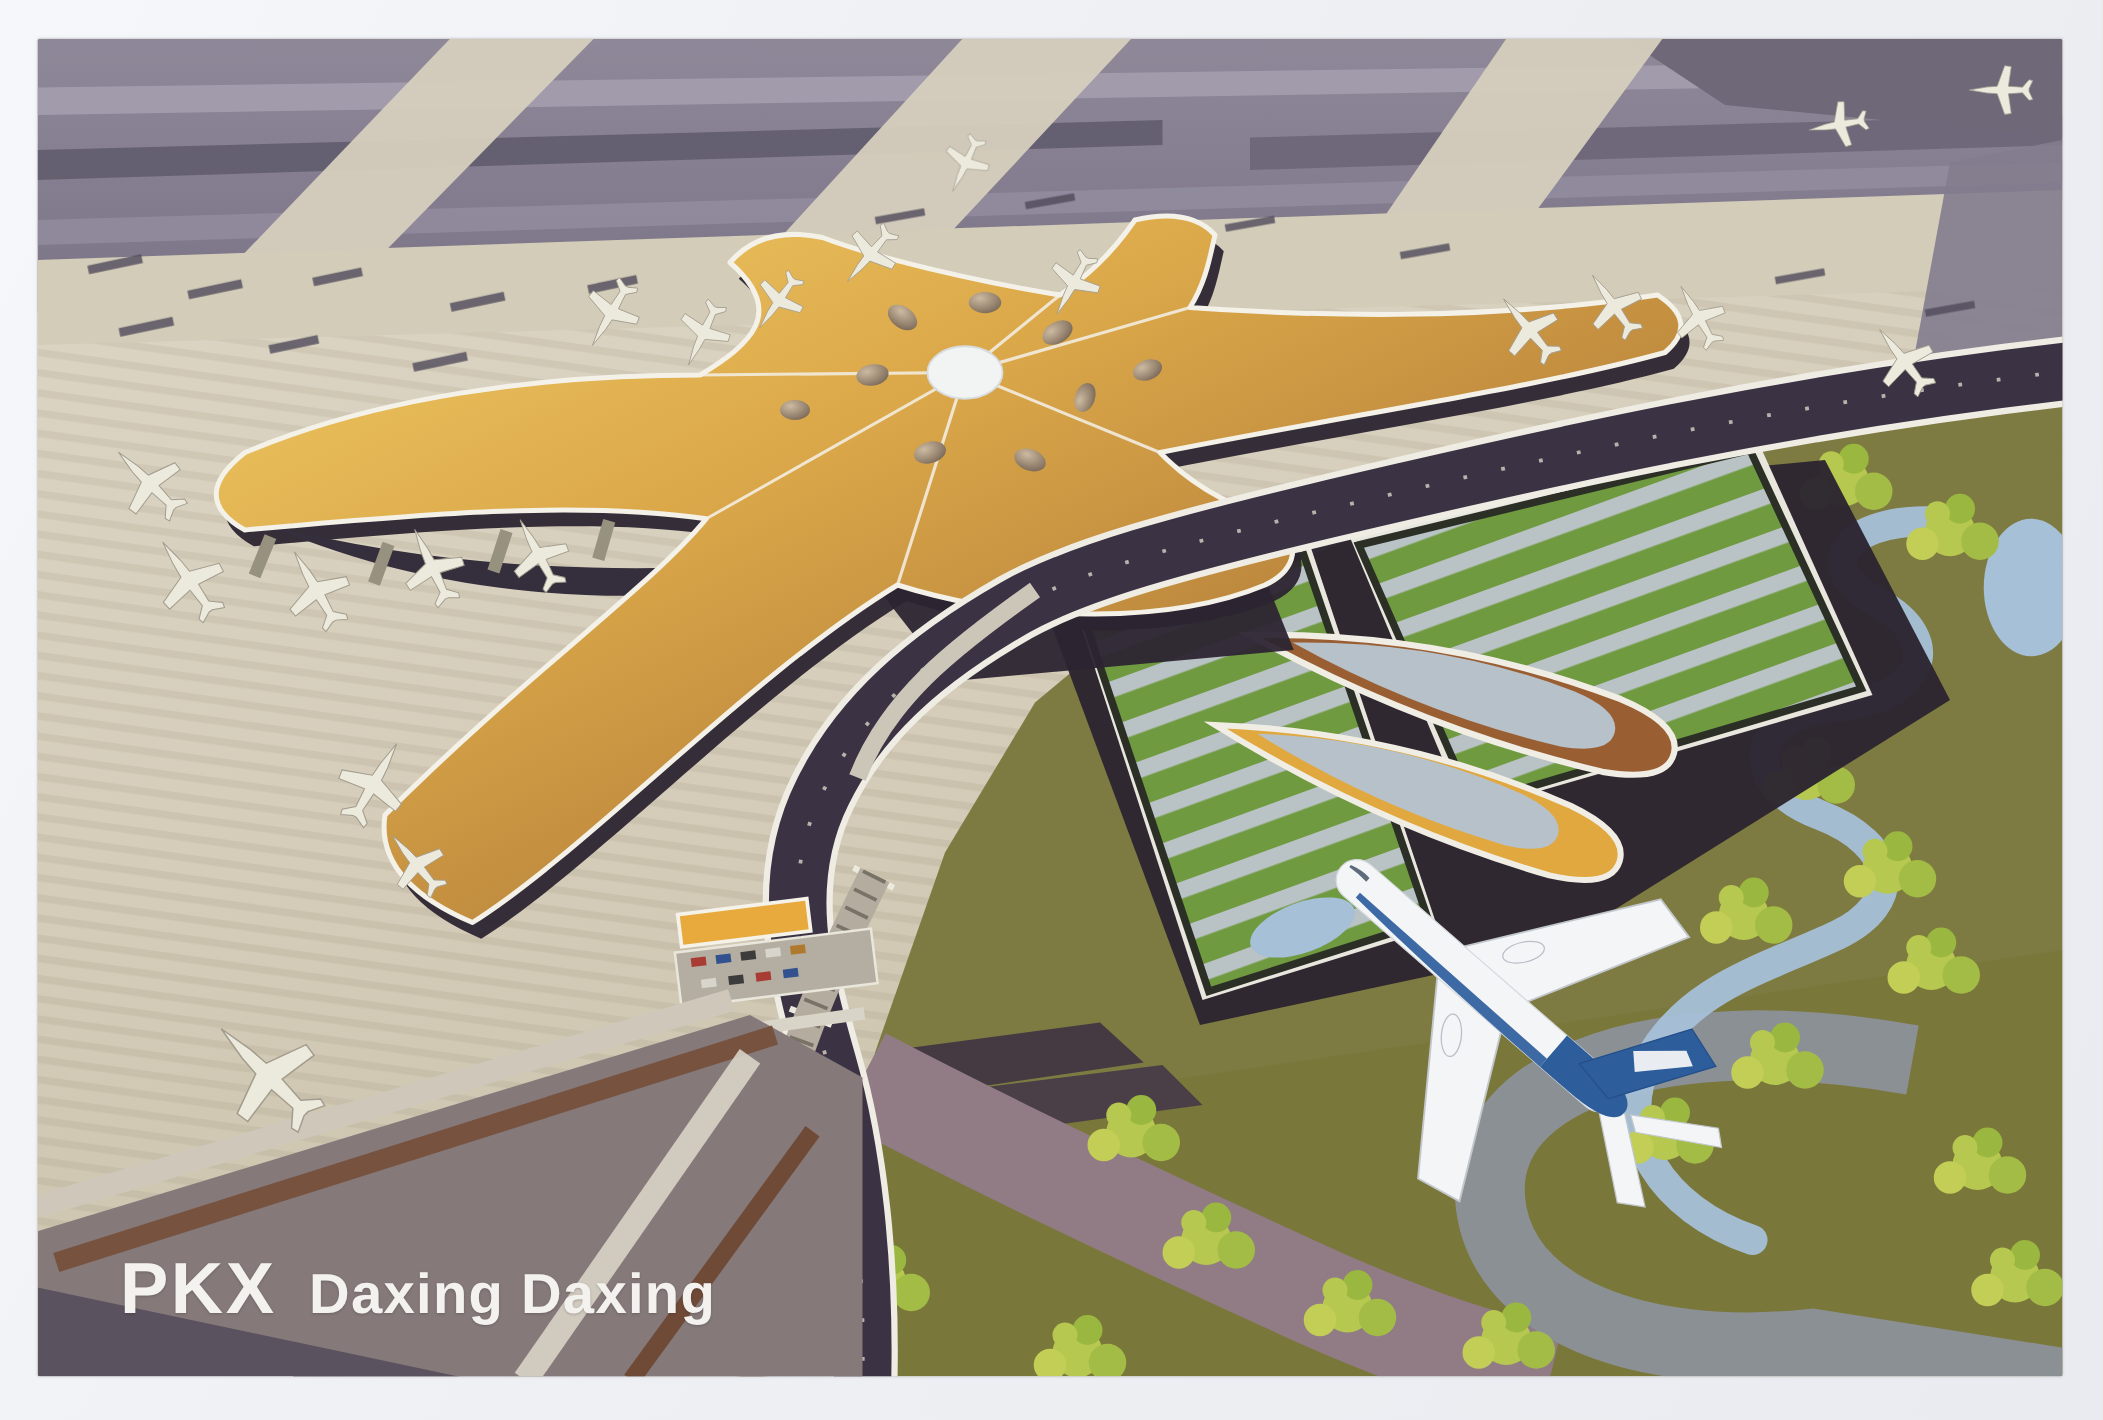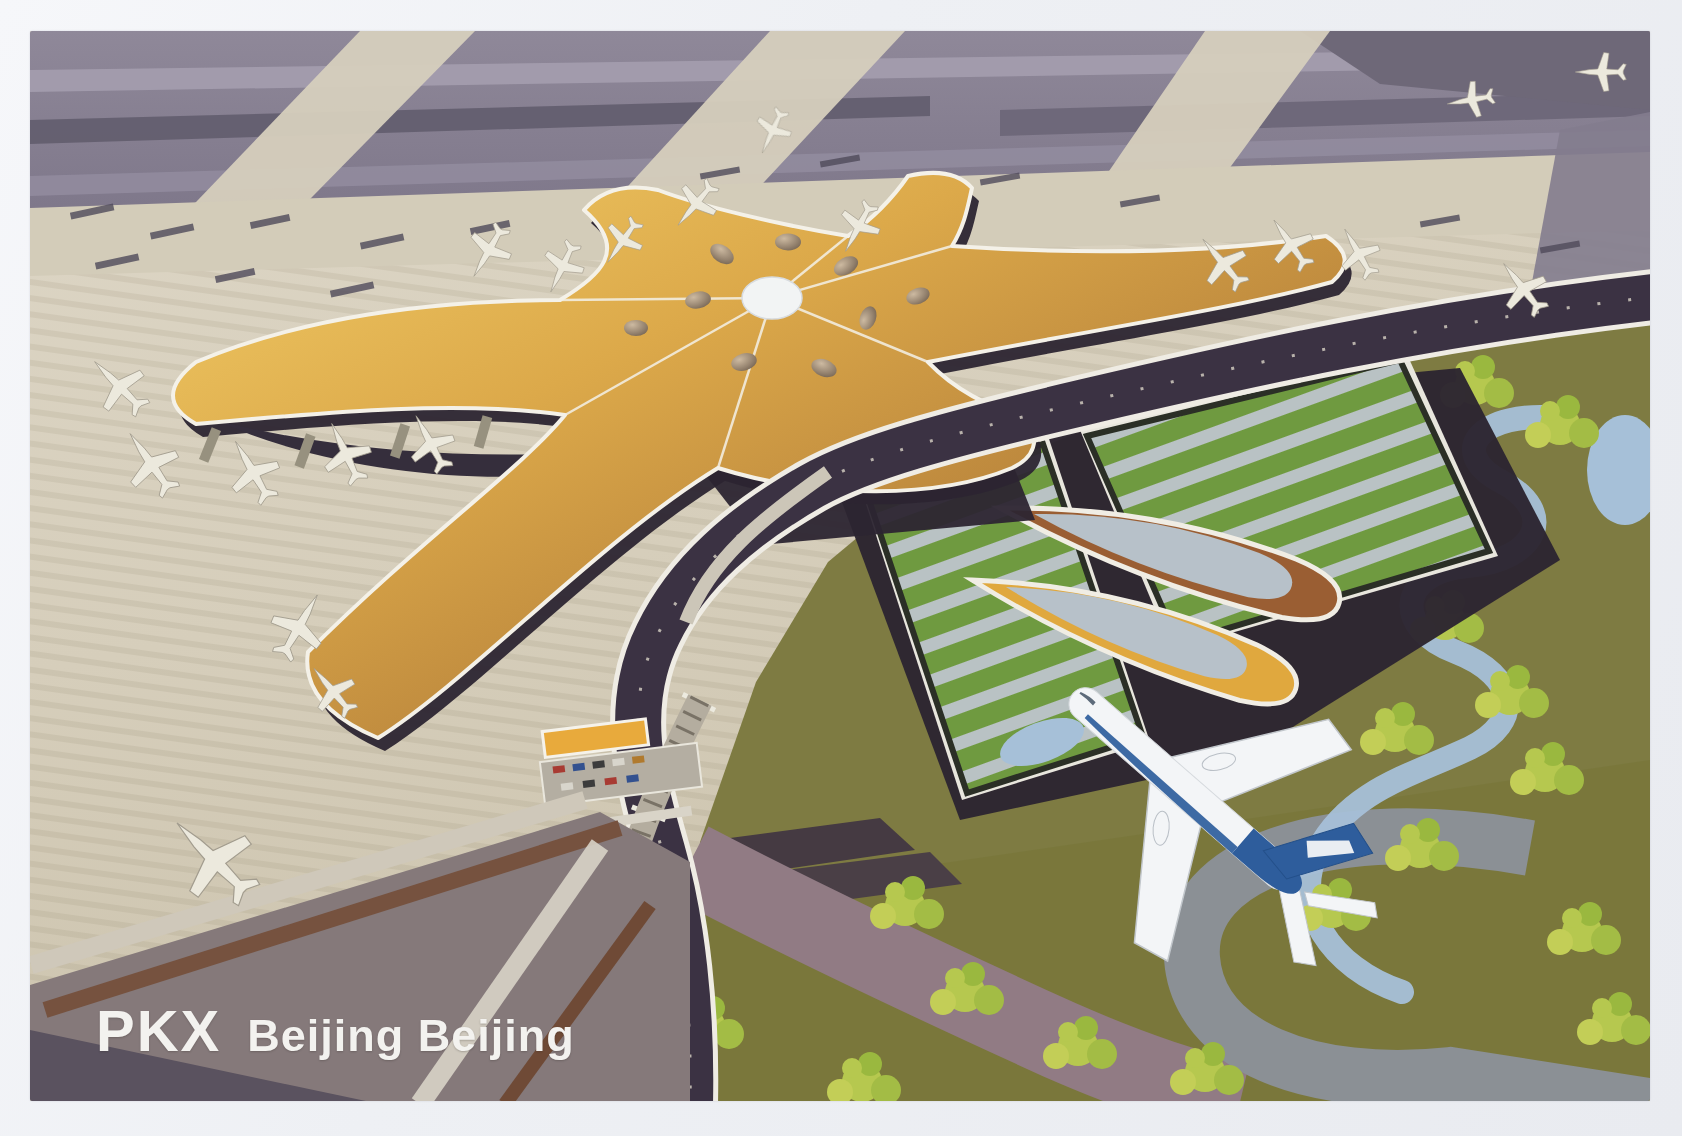--- a/index.html
+++ b/index.html
@@ -280,16 +280,16 @@
         <path class="f-planeb" stroke="#24508a" stroke-width="1" d="M92,-6 L142,-86 L176,-76 L128,0 Z"></path>
         <path fill="#e9edf2" d="M118,-42 L150,-70 L162,-64 L130,-30 Z"></path>
         <ellipse class="f-planew" cx="0" cy="-44" rx="17" ry="8" stroke="#b9bfc6" stroke-width="1" transform="rotate(-54 0 -44)"></ellipse>
         <ellipse class="f-planew" cx="0" cy="44" rx="17" ry="8" stroke="#b9bfc6" stroke-width="1" transform="rotate(54 0 44)"></ellipse>
         <path fill="#5d6b7a" d="M-150,-6 q10,-3 18,-2 l0,4 q-9,-1 -18,0 Z"></path>
       </g>
     </svg>
 
     <div class="caption">
       <span class="code">PKX</span>
-      <span class="name">Beijing Beijing</span>
+      <span class="name">Daxing Daxing</span>
     </div>
   </div>
 </div>
 
 </body></html>

